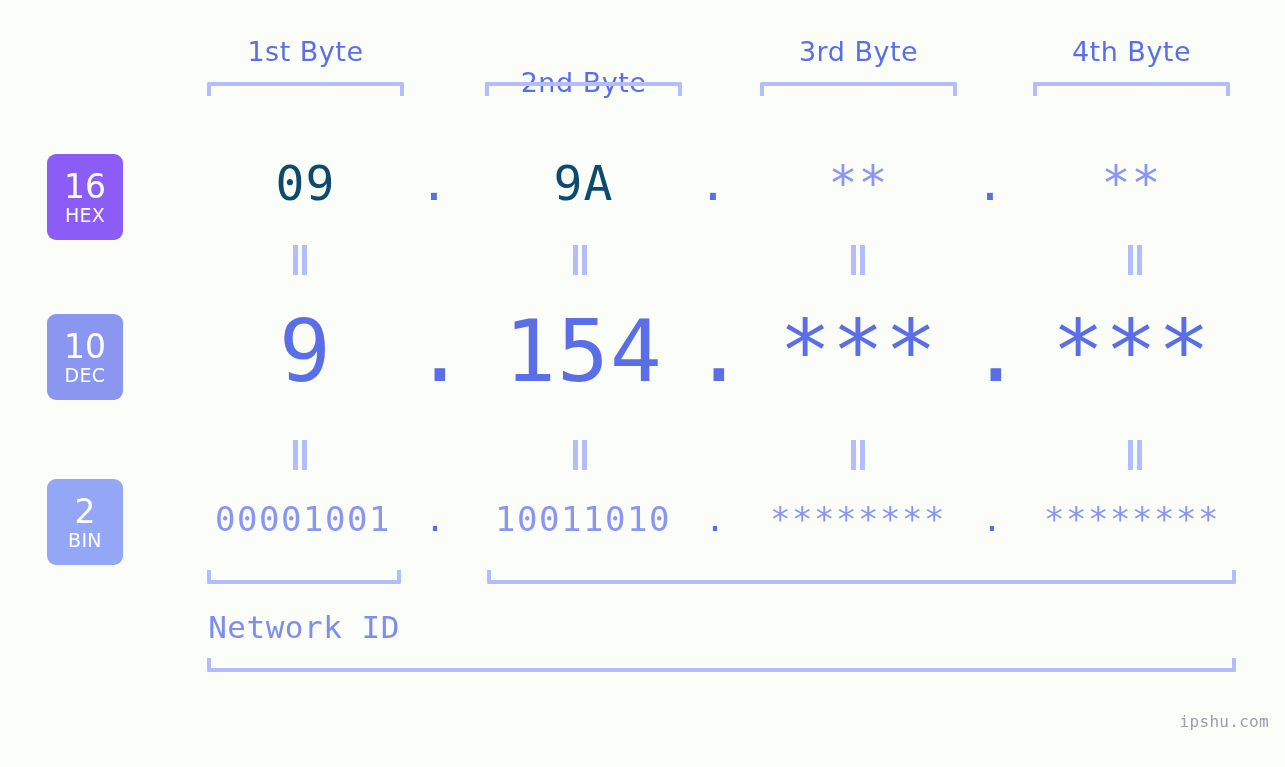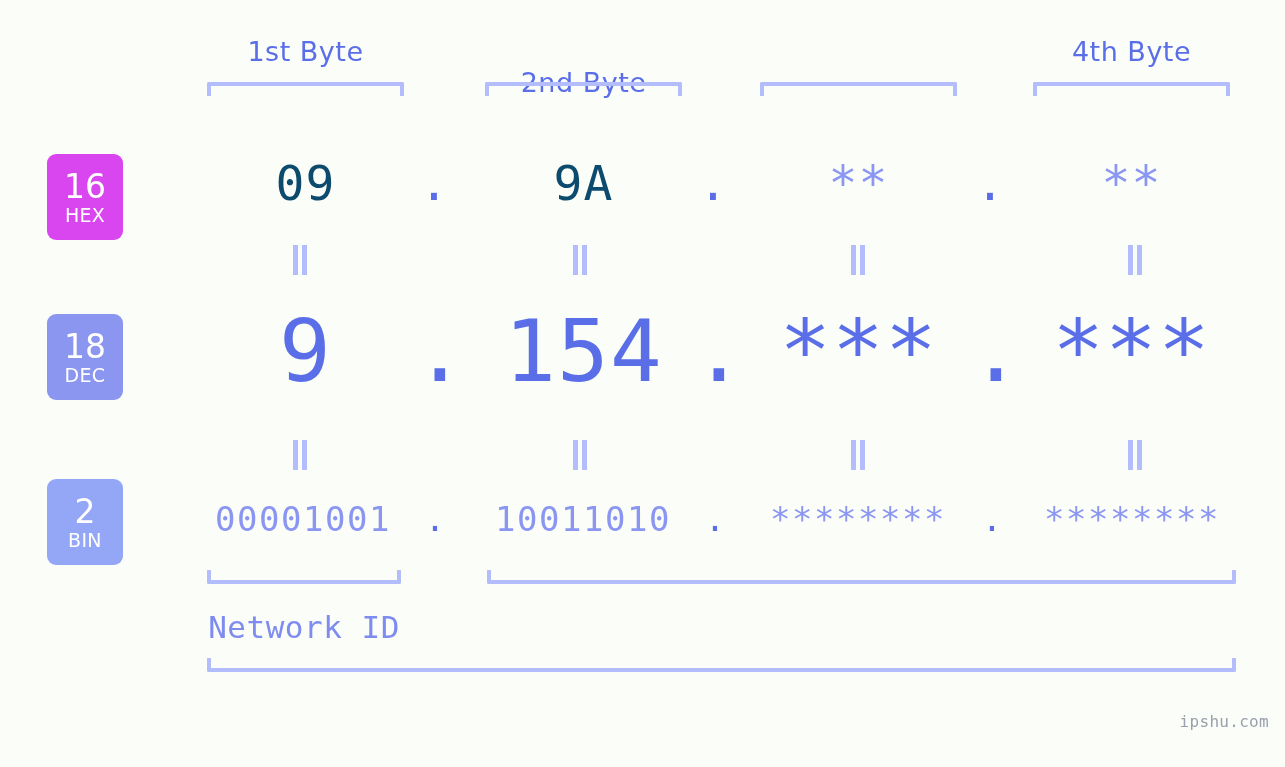--- a/index.html
+++ b/index.html
@@ -77,21 +77,21 @@
   .badge .num {
     font-size: 33px;
     font-weight: 400;
     margin-bottom: 3px;
   }
   .badge .word {
     font-size: 19px;
     font-weight: 400;
     letter-spacing: 0.3px;
   }
-  #badge-hex { top: 154px; height: 86px; background: #d946ef; }
+  #badge-hex { top: 154px; height: 86px; background: #8b5cf6; }
   #badge-dec { top: 314px; height: 86px; background: #8b96f0; }
   #badge-bin { top: 479px; height: 86px; background: #94a7f6; }
 
   
   .cell {
     position: absolute;
     text-align: center;
     white-space: nowrap;
     font-family: "DejaVu Sans Mono", monospace;
   }
@@ -219,33 +219,34 @@
     white-space: nowrap;
   }
 </style>
 </head>
 <body>
 
 <div id="stage">
 
   <div class="byte-label" style="left:207px; width:197px;">1st Byte</div>
   <div class="byte-label" style="left:485px; width:197px;margin-top:31px;">2nd Byte</div>
+  <div class="byte-label" style="left:760px; width:197px;">3rd Byte</div>
   <div class="byte-label" style="left:1033px; width:197px;">4th Byte</div>
 
   <div class="bracket-down" style="left:207px; top:82px; width:197px;"></div>
   <div class="bracket-down" style="left:485px; top:82px; width:197px;"></div>
   <div class="bracket-down" style="left:760px; top:82px; width:197px;"></div>
   <div class="bracket-down" style="left:1033px; top:82px; width:197px;"></div>
 
   <div class="badge" id="badge-hex">
     <span class="num">16</span>
     <span class="word">HEX</span>
   </div>
   <div class="badge" id="badge-dec">
-    <span class="num">18</span>
+    <span class="num">10</span>
     <span class="word">DEC</span>
   </div>
   <div class="badge" id="badge-bin">
     <span class="num">2</span>
     <span class="word">BIN</span>
   </div>
 
   <div class="row-hex">
     <div class="cell" style="left:207px; width:197px;">09</div>
     <div class="sep" style="left:419px;">.</div>

